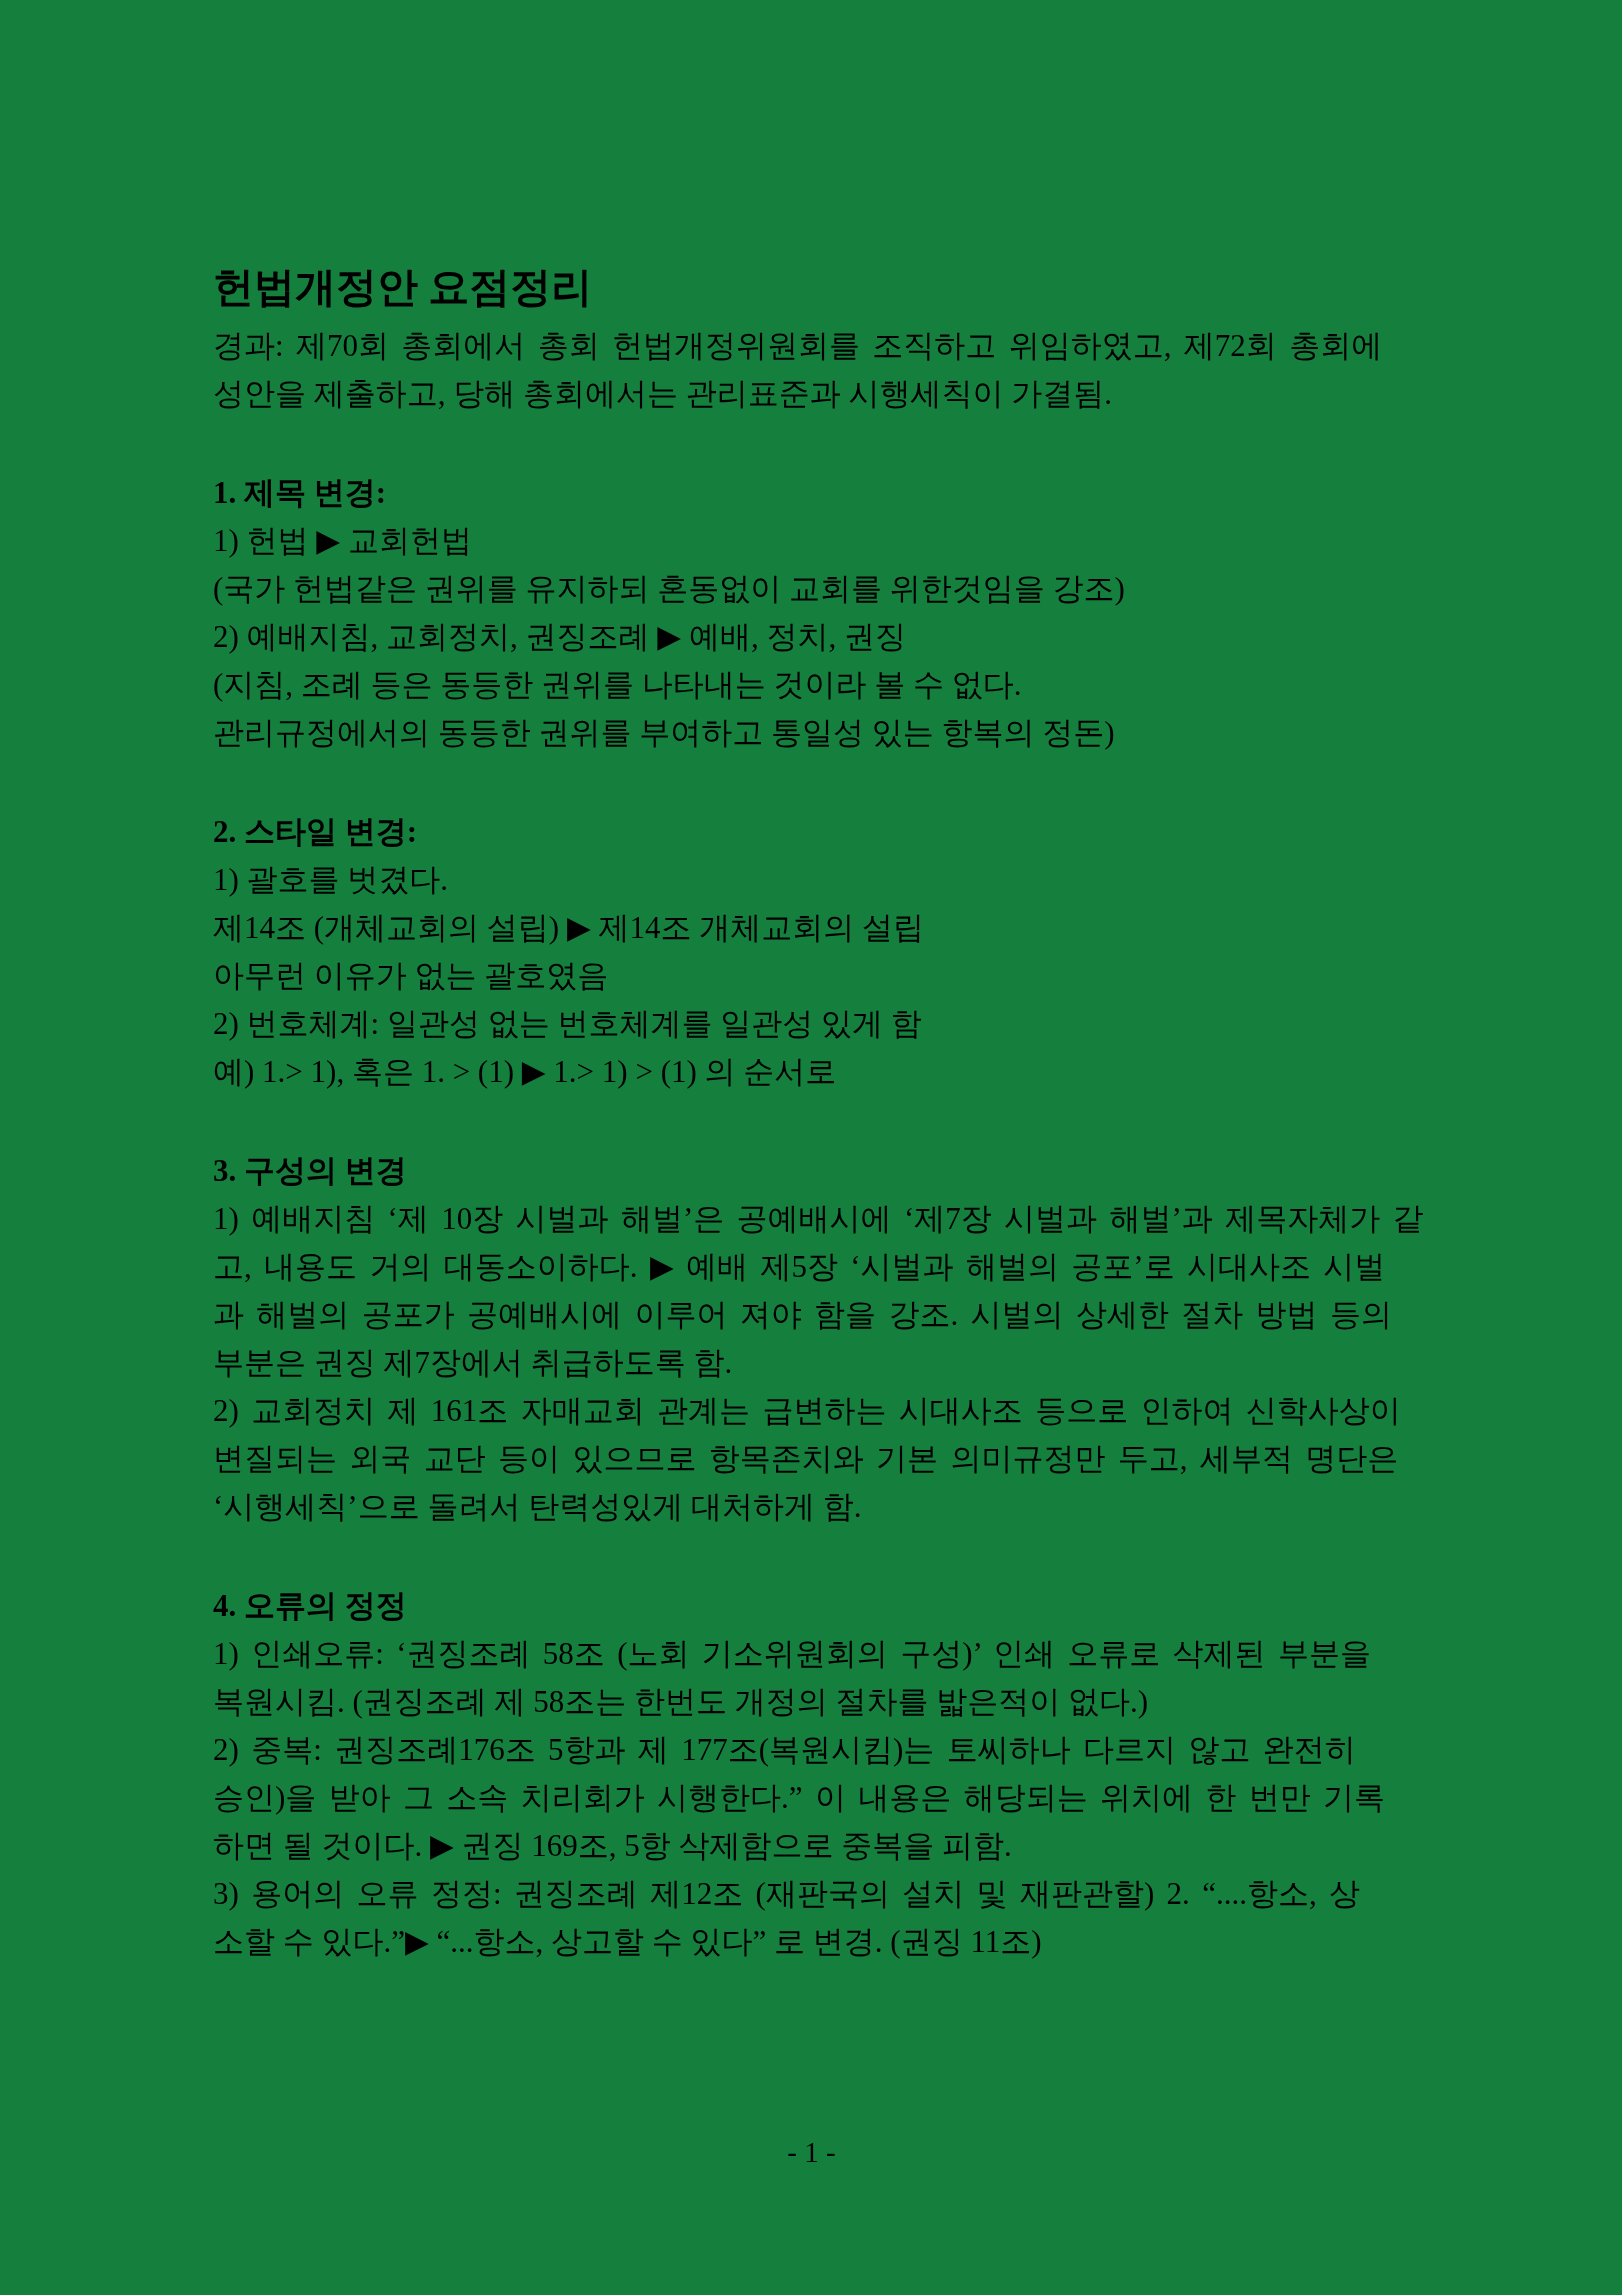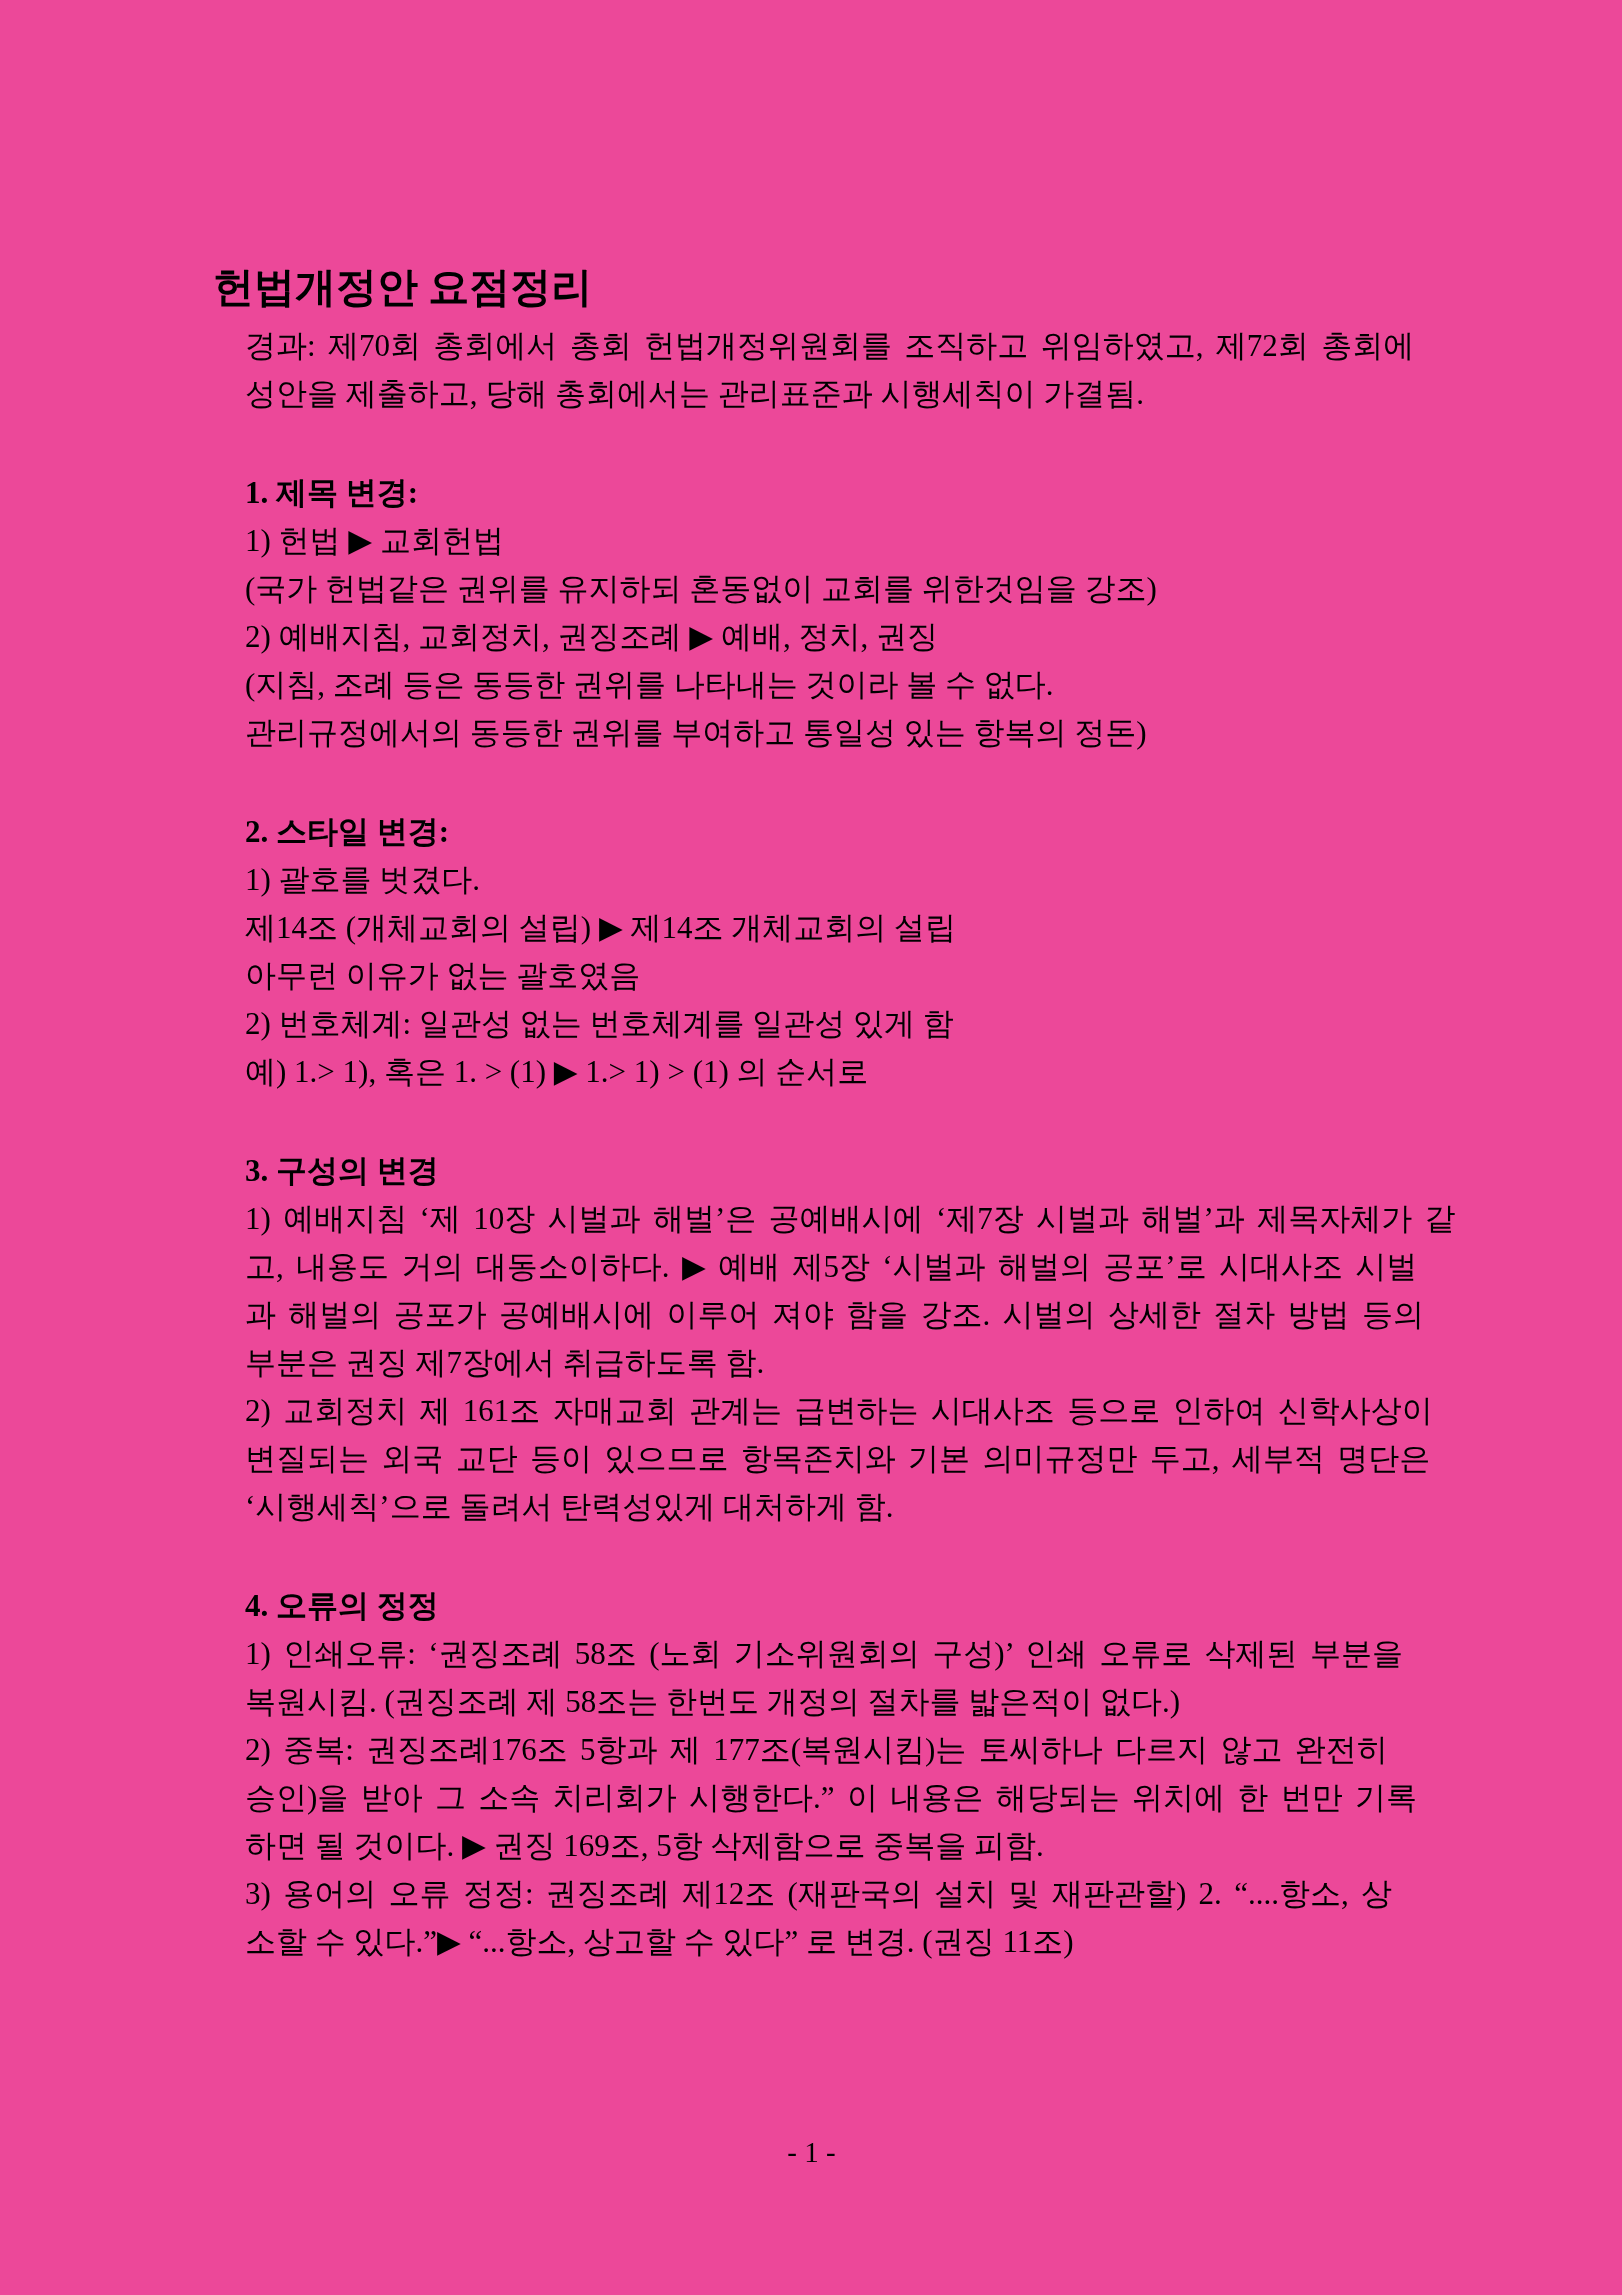--- a/index.html
+++ b/index.html
@@ -1,20 +1,20 @@
 <!DOCTYPE html>
 <html style="font-size:10.5px"><head>
 <meta charset="utf-8">
 <style>
   html, body { margin: 0; padding: 0; background: #e8e8e8; }
   .page {
     position: relative;
     width: 1623px;
     height: 2295px;
-    background: #ec4899;
+    background: #15803d;
     color: #000000;
     font-family: "Liberation Serif", "DejaVu Serif", serif;
     overflow: hidden;
   }
   .content {
     position: absolute;
     left: 213px;
     top: 262px;
     width: 1184px;
   }
@@ -24,21 +24,20 @@
     line-height: 51px;
     margin-bottom: 9.2px;
     white-space: nowrap;
   }
   .para { margin: 0; }
   .section { margin-top: 51px; }
   .line {
     font-size: 31px;
     line-height: 48px;
     white-space: nowrap;
-    margin-left: 32px;
   }
   .line .b { font-weight: 400; }
   .line .r { font-weight: 400; }
   .line.just { word-spacing: 4.6px; }
   .heading { font-weight: 700; }
   .footer {
     position: absolute;
     left: 0;
     top: 2135px;
     width: 100%;

